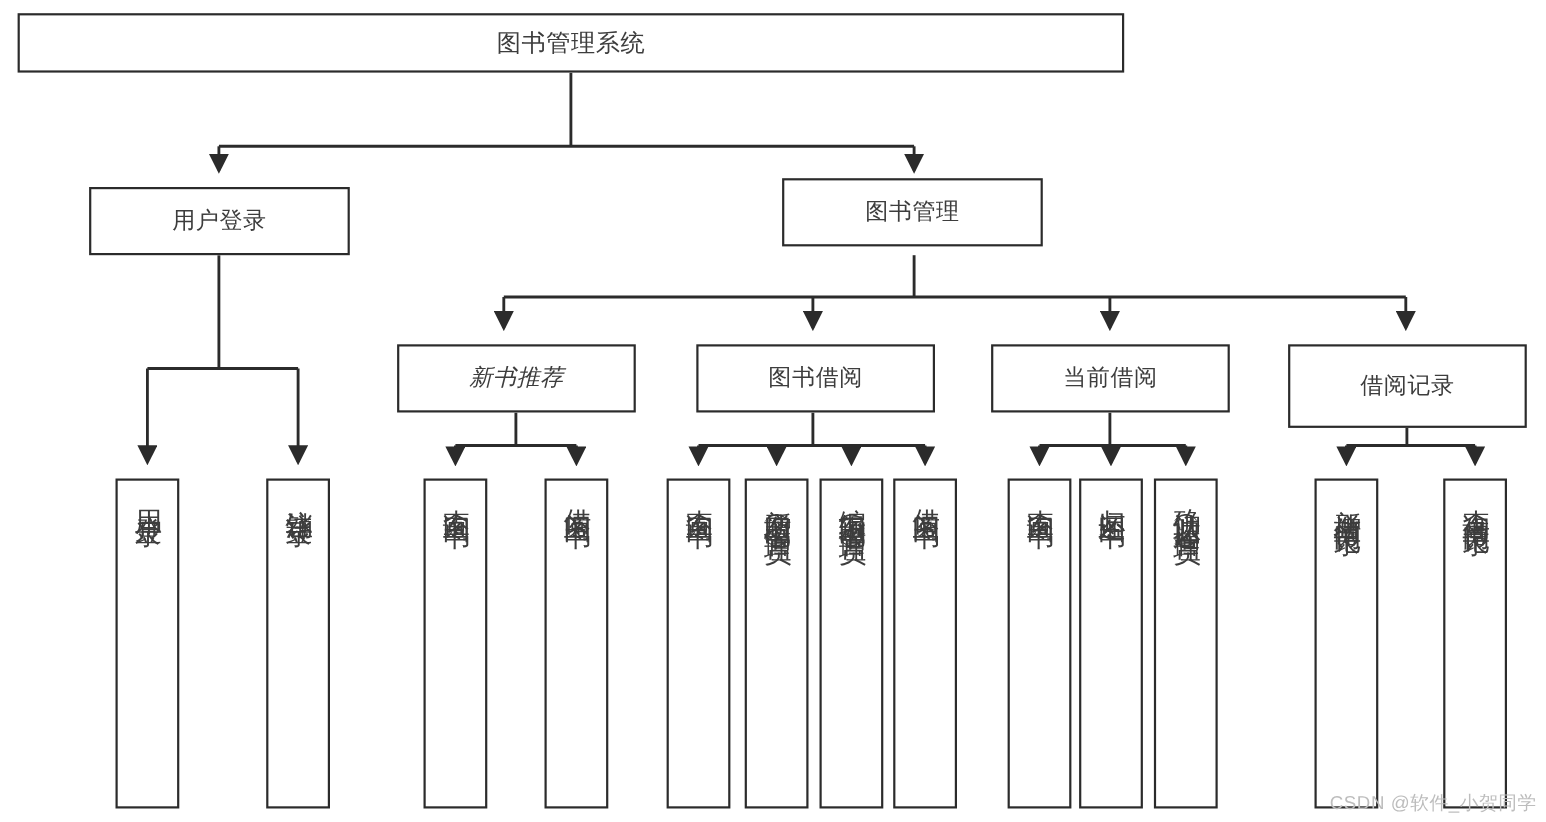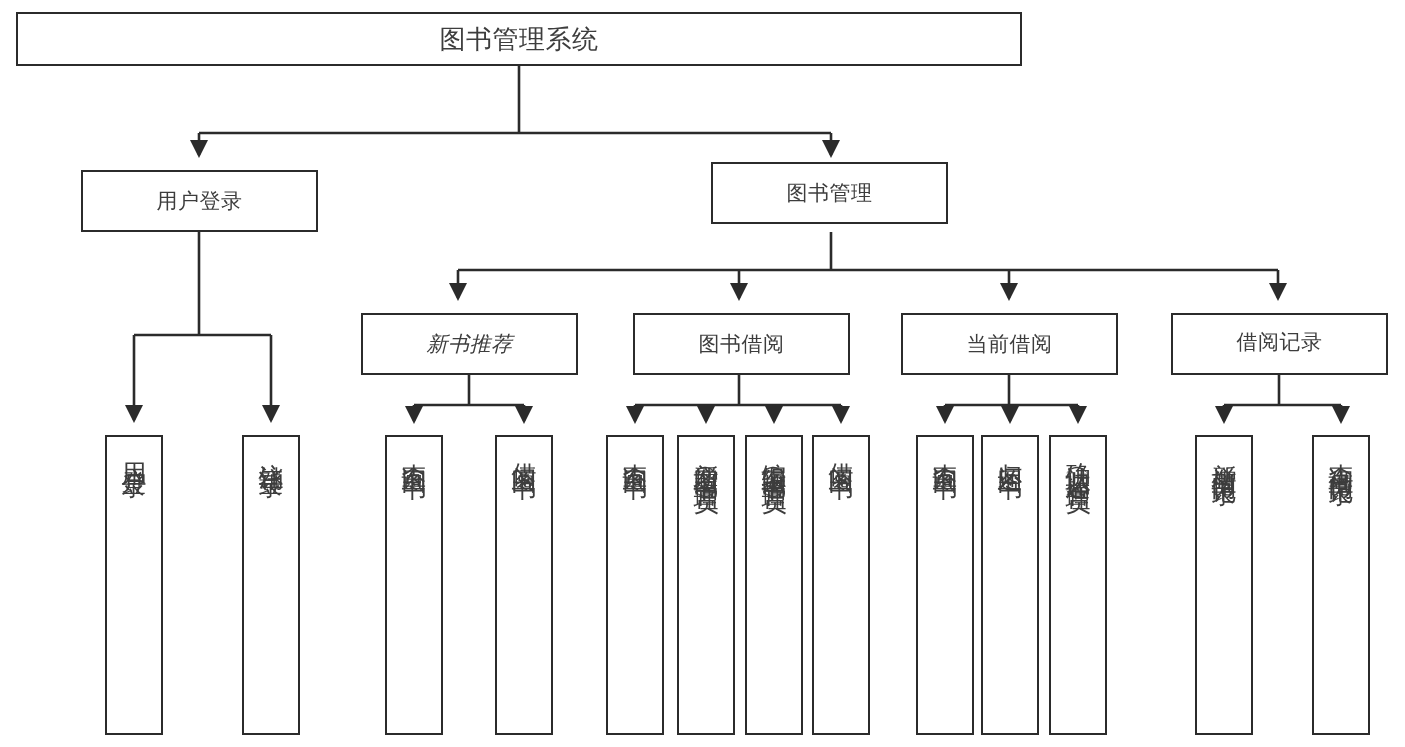--- a/index.html
+++ b/index.html
@@ -40,21 +40,21 @@
     display: block;
     text-align: center;
     line-height: 1.18;
     white-space: nowrap;
   }
   .h-node .lbl {
     font-size: 21px;
     letter-spacing: 0.5px;
   }
   .root .lbl {
-    font-size: 26px;
+    font-size: 22px;
     letter-spacing: 0.5px;
   }
   
   .v-node {
     align-items: flex-start;
     padding-top: 6px;
   }
   .v-node .lbl {
     writing-mode: vertical-rl;
     text-orientation: upright;
@@ -143,21 +143,21 @@
 
   <div class="node h-node" style="left:361px; top:313px; width:217px; height:62px;font-style:italic;">
     <span class="lbl">新书推荐</span>
   </div>
   <div class="node h-node" style="left:633px; top:313px; width:217px; height:62px;">
     <span class="lbl">图书借阅</span>
   </div>
   <div class="node h-node" style="left:901px; top:313px; width:217px; height:62px;justify-content:center;">
     <span class="lbl">当前借阅</span>
   </div>
-  <div class="node h-node" style="left:1171px; top:313px; width:217px; height:62px;font-family:Liberation Mono, monospace;">
+  <div class="node h-node" style="left:1171px; top:313px; width:217px; height:76px;">
     <span class="lbl">借阅记录</span>
   </div>
 
   <div class="node v-node" style="left:105px; top:435px; width:58px; height:300px;">
     <span class="lbl">用户登录</span>
   </div>
   <div class="node v-node" style="left:242px; top:435px; width:58px; height:300px;">
     <span class="lbl">注销登录</span>
   </div>
 
@@ -191,13 +191,14 @@
     <span class="lbl">确认归还（管理员）</span>
   </div>
 
   <div class="node v-node" style="left:1195px; top:435px; width:58px; height:300px;">
     <span class="lbl">新增借阅记录</span>
   </div>
   <div class="node v-node" style="left:1312px; top:435px; width:58px; height:300px;">
     <span class="lbl">查询借阅记录</span>
   </div>
 
+  <div id="watermark">CSDN @软件_小贺同学</div>
 </div>
 
 </body></html>

